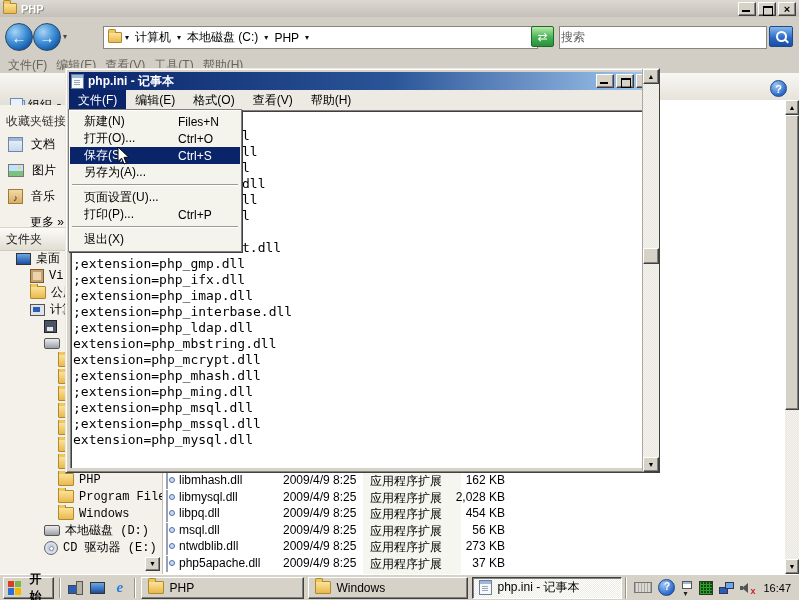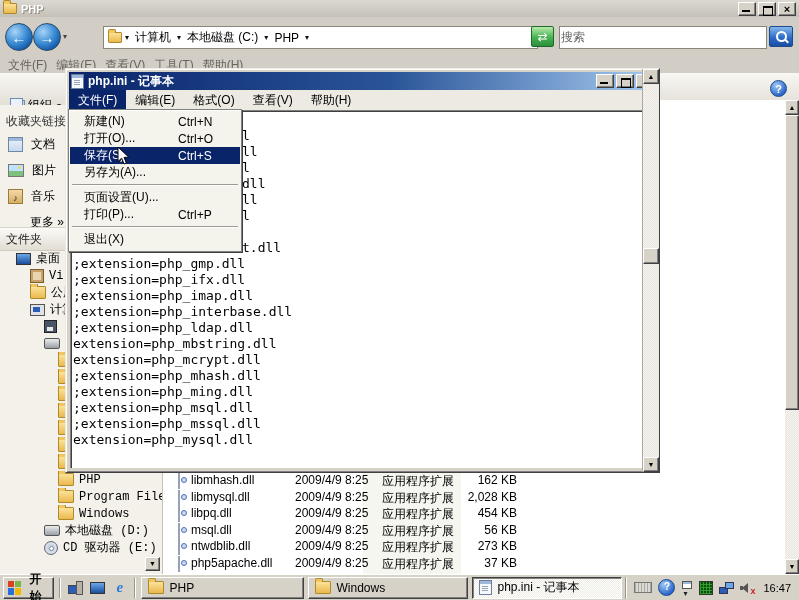--- a/index.html
+++ b/index.html
@@ -54,21 +54,21 @@
   .fav-list{position:absolute;top:26px;left:0;right:0;}
   .fav-row{height:26px;display:flex;align-items:center;gap:8px;padding-left:8px;}
   .fav-spacer{width:14px;height:1px;}
   .folders-band{position:absolute;top:122px;left:0;right:0;height:19px;padding:3px 0 0 6px;color:#222;
                 background:linear-gradient(#fcfbf8,#e1ddd2);border-top:1px solid #d8d4c9;border-bottom:1px solid #cfcbc0;}
   .tree{position:absolute;top:145px;left:0;right:0;font-family:Liberation Mono, monospace;}
   .tree-row{height:17px;display:flex;align-items:center;gap:5px;white-space:nowrap;overflow:hidden;}
   .sb-scrollbtn{position:absolute;right:2px;bottom:3px;width:15px;height:14px;font-size:7px;line-height:12px;text-align:center;padding:0;}
   .file-area{position:absolute;left:163px;top:-5px;right:14px;bottom:0;background:#fff;}
   .type-col{position:absolute;left:200px;top:0;bottom:0;width:98px;background:#f6f6f1;}
-  .file-rows{position:absolute;left:0;top:372px;right:0;margin-left:12px;}
+  .file-rows{position:absolute;left:0;top:372px;right:0;}
   .f-row{position:relative;height:16.5px;}
   .f-ic{position:absolute;left:3px;top:2px;}
   .f-name{position:absolute;left:16px;top:1px;}
   .f-date{position:absolute;left:120px;top:1px;}
   .f-type{position:absolute;left:207px;top:1px;}
   .f-size{position:absolute;left:280px;top:1px;width:62px;text-align:right;}
   .checker{background-color:#e9e6df;background-image:linear-gradient(45deg,#f6f4ef 25%,transparent 25%,transparent 75%,#f6f4ef 75%),linear-gradient(45deg,#f6f4ef 25%,transparent 25%,transparent 75%,#f6f4ef 75%);background-size:2px 2px;background-position:0 0,1px 1px;}
   .exp-scroll{position:absolute;right:0;top:-5px;width:14px;bottom:0;}
   .sc-btn{position:absolute;left:0;right:0;height:15px;font-size:7px;line-height:13px;text-align:center;padding:0;}
   .exp-thumb{position:absolute;left:0;right:0;top:15px;height:293px;}
@@ -387,21 +387,21 @@
     <div class="np-scroll checker">
       <button class="np-sc-btn raised" style="top:0;">▲</button>
       <div class="np-thumb raised"></div>
       <button class="np-sc-btn raised" style="bottom:0;">▼</button>
     </div>
   </section>
 
   <div class="ctxmenu" id="fmList">
       <div class="fm-item">
         <span class="fm-label">新建(N)</span>
-        <span class="fm-short">Ctrl+N</span>
+        <span class="fm-short">Files+N</span>
       </div>
       <div class="fm-item">
         <span class="fm-label">打开(O)...</span>
         <span class="fm-short">Ctrl+O</span>
       </div>
       <div class="fm-item hl">
         <span class="fm-label">保存(S)</span>
         <span class="fm-short">Ctrl+S</span>
       </div>
       <div class="fm-item">

